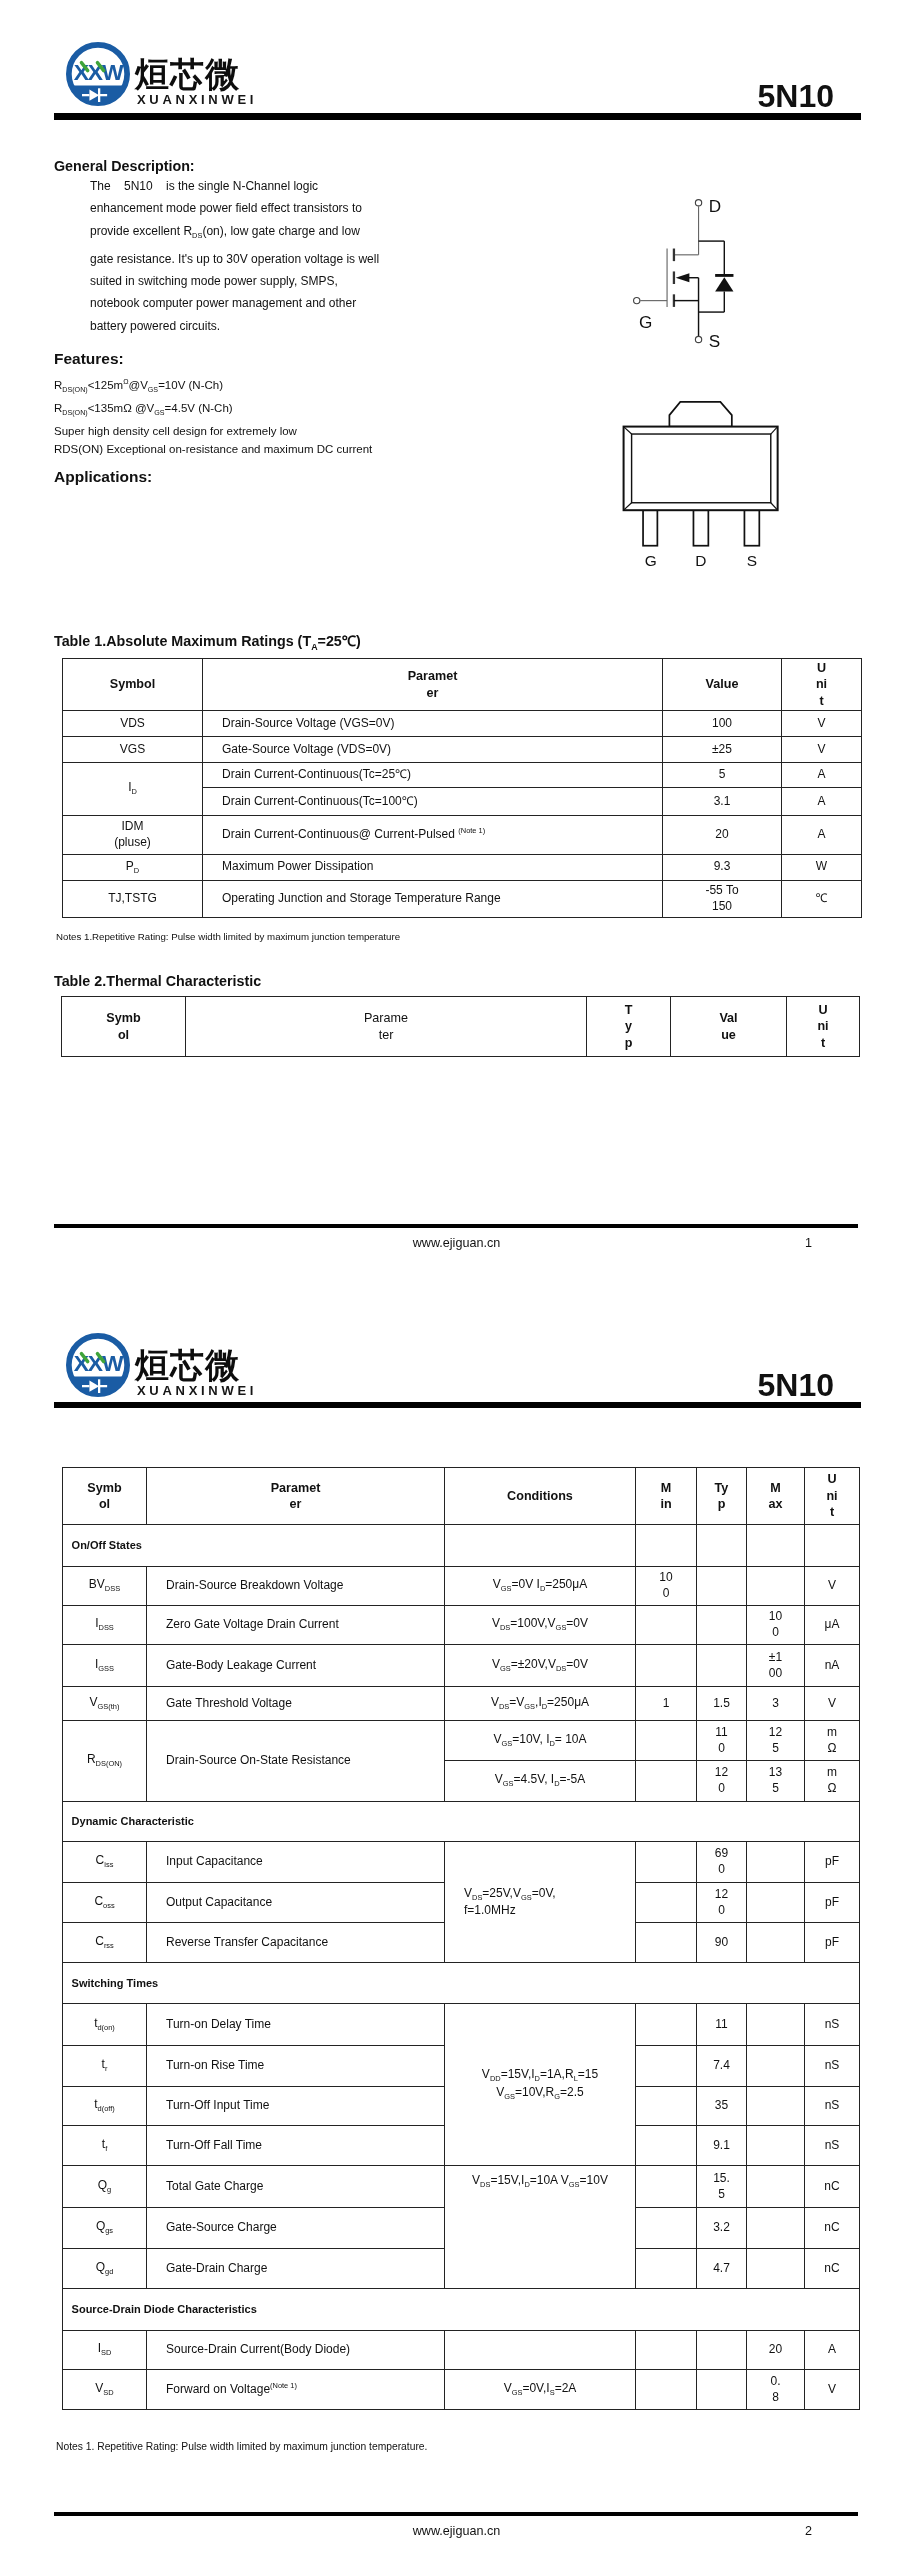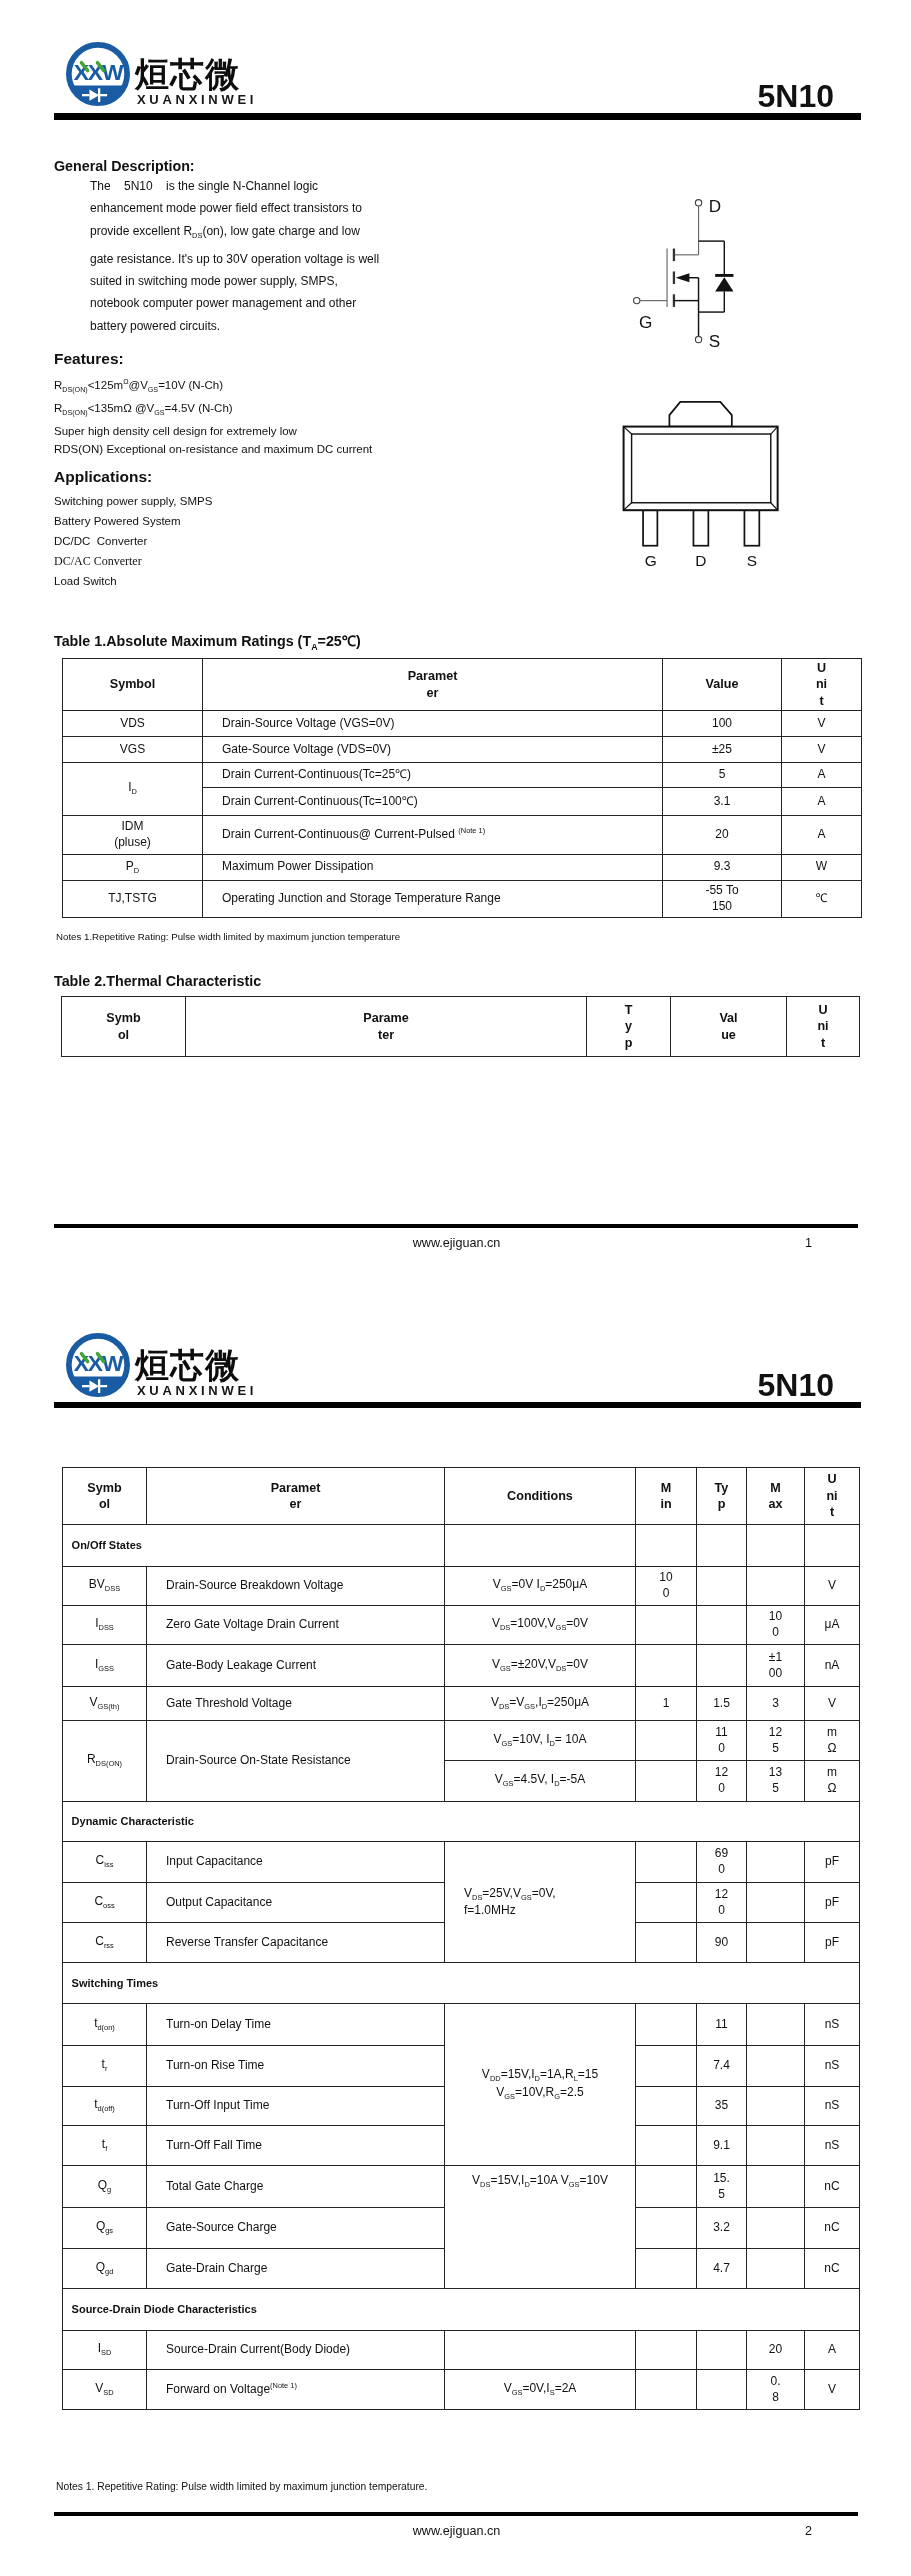--- a/index.html
+++ b/index.html
@@ -65,27 +65,20 @@
 
   <div class="abs h-big" style="left:54px;top:350px;">Features:</div>
   <div class="abs" style="left:54px;top:373px;">
     <div class="feat-item">R<sub>DS(ON)</sub>&lt;125m<sup>Ω</sup>@V<sub>GS</sub>=10V (N-Ch)</div>
     <div class="feat-item">R<sub>DS(ON)</sub>&lt;135mΩ @V<sub>GS</sub>=4.5V (N-Ch)</div>
     <div class="feat-item">Super high density cell design for extremely low</div>
     <div class="feat-item">RDS(ON) Exceptional on-resistance and maximum DC current</div>
   </div>
 
   <div class="abs h-big" style="left:54px;top:468px;">Applications:</div>
-  <div class="abs" style="left:54px;top:491px;">
-    <div class="app-item">Switching power supply, SMPS</div>
-    <div class="app-item">Battery Powered System</div>
-    <div class="app-item">DC/DC  Converter</div>
-    <div class="app-item serif">DC/AC Converter</div>
-    <div class="app-item">Load Switch</div>
-  </div>
 
   <svg class="abs" style="left:625px;top:189px;" width="178" height="166" viewBox="0 0 310 290">
     <circle cx="128" cy="24" r="5.5" fill="none" stroke="#444" stroke-width="2"></circle>
     <line x1="128" y1="30" x2="128" y2="115" stroke="#666" stroke-width="2"></line>
     <line x1="128" y1="91" x2="173" y2="91" stroke="#111" stroke-width="2.5"></line>
     <line x1="173" y1="91" x2="173" y2="150" stroke="#111" stroke-width="2.5"></line>
     <line x1="157" y1="151" x2="189" y2="151" stroke="#111" stroke-width="5"></line>
     <polygon points="173,154 157,179 189,179" fill="#111"></polygon>
     <line x1="173" y1="179" x2="173" y2="215" stroke="#111" stroke-width="2.5"></line>
     <line x1="173" y1="215" x2="128" y2="215" stroke="#111" stroke-width="2.5"></line>
@@ -187,21 +180,21 @@
     <colgroup>
         <col style="width:124px">
         <col style="width:401px">
         <col style="width:84px">
         <col style="width:116px">
         <col style="width:73px">
       </colgroup>
     <tbody>
         <tr style="height:60px">
       <th>Symb<br>ol</th>
-      <th style="font-weight:bold">Parame<br>ter</th>
+      <th style="font-weight:normal">Parame<br>ter</th>
       <th>T<br>y<br>p</th>
       <th>Val<br>ue</th>
       <th>U<br>ni<br>t</th>
     </tr>
   </tbody>
     </table>
 
   <div class="abs rule" style="left:54px;top:1224px;width:804px;height:4px;"></div>
   <div class="abs footer-url" style="left:54px;top:1236px;width:805px;">www.ejiguan.cn</div>
   <div class="abs footer-page" style="left:797px;top:1236px;width:23px;">1</div>
@@ -411,20 +404,20 @@
       <td>V<sub>SD</sub></td>
       <td class="t-param">Forward on Voltage<sup>(Note 1)</sup></td>
       <td>V<sub>GS</sub>=0V,I<sub>S</sub>=2A</td>
       <td></td>
       <td></td>
       <td>0.<br>8</td>
       <td>V</td>
     </tr>
   </tbody>
     </table>
-  <div class="abs note2" style="left:56px;top:2441px;margin-top:40px;">Notes 1. Repetitive Rating: Pulse width limited by maximum junction temperature.</div>
+  <div class="abs note2" style="left:56px;top:2441px;">Notes 1. Repetitive Rating: Pulse width limited by maximum junction temperature.</div>
 
   <div class="abs rule" style="left:54px;top:2512px;width:804px;height:4px;"></div>
   <div class="abs footer-url" style="left:54px;top:2524px;width:805px;">www.ejiguan.cn</div>
   <div class="abs footer-page" style="left:797px;top:2524px;width:23px;">2</div>
 
 </div>
 
 
 </body></html>

